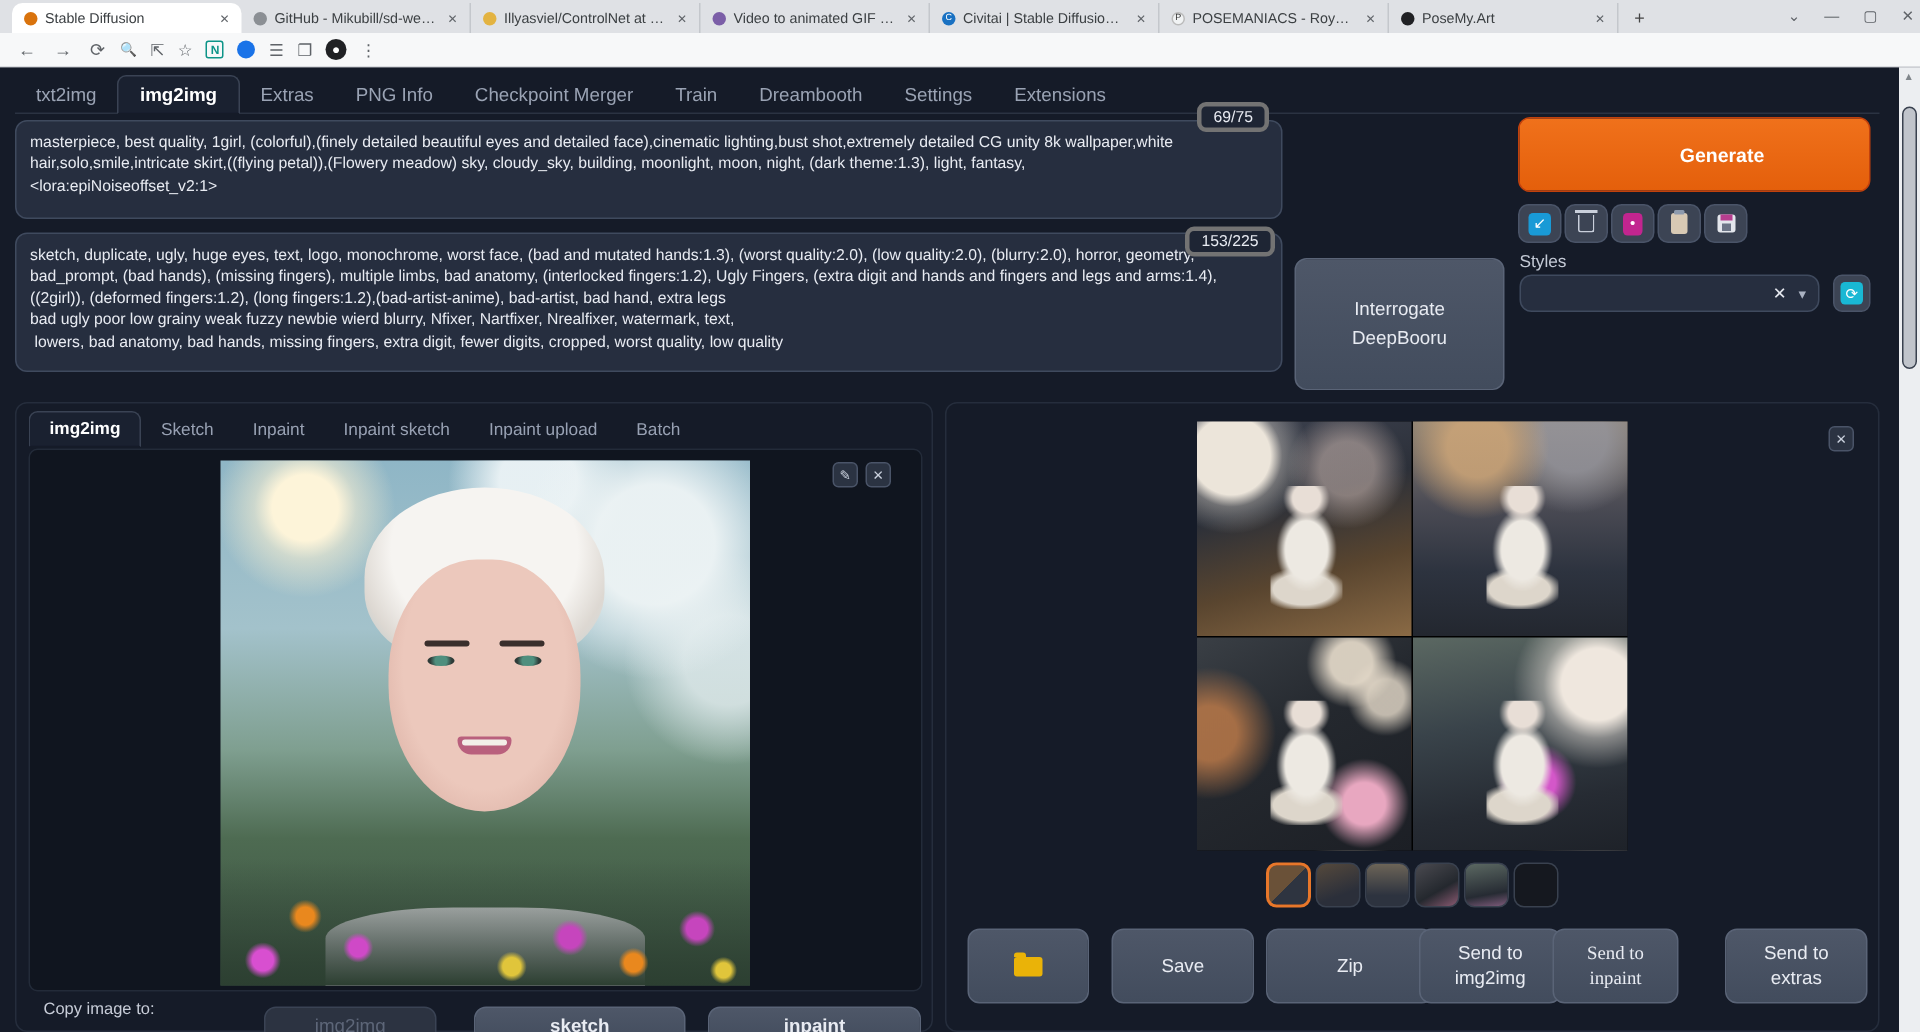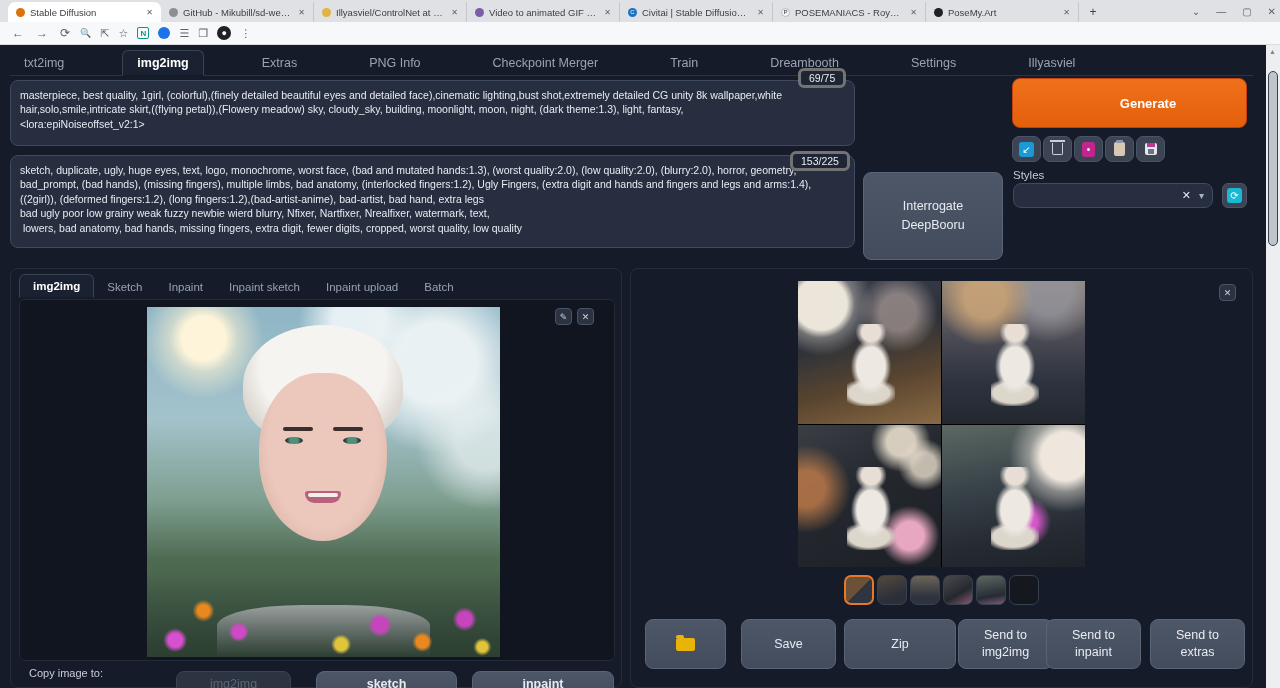--- a/index.html
+++ b/index.html
@@ -26,21 +26,21 @@
   .tbicons .avatar { width:14px; height:14px; border-radius:50%; background:#202124; color:#fff; font-size:9px; display:flex; align-items:center; justify-content:center; }
 
   
   .scrollbar { position:absolute; right:0; top:45px; width:14px; height:643px; background:#eceef1; }
   .scrollbar .up { position:absolute; top:3px; left:3px; font-size:7px; color:#80868b; }
   .scrollbar .thumb { position:absolute; top:26px; left:2px; width:10px; height:175px; background:#c0c4cb; border-radius:5px; }
 
   
   .app { position:absolute; left:0; top:45px; width:1266px; height:643px; background:#151b28; color:#d5dae4; }
 
-  .mainnav { position:absolute; left:10px; top:5px; width:1243px; height:26px; display:flex; align-items:flex-end; border-bottom:1px solid #2b3342;gap:44px; }
+  .mainnav { position:absolute; left:10px; top:5px; width:1243px; height:26px; display:flex; align-items:flex-end; border-bottom:1px solid #2b3342; }
   .mnav-item { padding:5px 14px; font-size:12.5px; color:#9aa3b4; white-space:nowrap; }
   .mnav-item.sel { color:#ffffff; font-weight:bold; border:1px solid #3a4354; border-bottom:1px solid #151b28; border-radius:6px 6px 0 0; margin-bottom:-1px; background:#1a2130; }
 
   .tarea { position:absolute; background:#262e3f; border:1px solid #3f4a5e; border-radius:8px; color:#e8ebf2; font-size:10.5px; line-height:1.38; padding:7px 9px; resize:none; font-family:"Liberation Sans", sans-serif; outline:none; }
   .counter { position:absolute; background:#1e2534; border:3px solid #737373; border-radius:6px; color:#e8ebf2; font-size:10.5px; padding:1px 8px; z-index:4; }
 
   .btn { display:flex; align-items:center; justify-content:center; background:linear-gradient(#4e5768,#424c5d); border:1px solid #5a6477; border-radius:8px; color:#e8ebf2; font-size:12.5px; cursor:pointer; text-align:center; }
   .btn.disabled { background:#2c3341; border-color:#3a4354; color:#5d6678; }
   .generate { position:absolute; left:1012px; top:33px; width:235px; height:50px; background:linear-gradient(#f0711b,#e45f0b); border:1px solid #c2410c; border-radius:8px; color:#fff; font-size:13px; font-weight:bold; display:flex; align-items:center; justify-content:center;padding-left:37px; }
 
@@ -207,21 +207,21 @@
 
     <div class="mainnav">
       <div class="mnav-item">txt2img</div>
       <div class="mnav-item sel">img2img</div>
       <div class="mnav-item">Extras</div>
       <div class="mnav-item">PNG Info</div>
       <div class="mnav-item">Checkpoint Merger</div>
       <div class="mnav-item">Train</div>
       <div class="mnav-item">Dreambooth</div>
       <div class="mnav-item">Settings</div>
-      <div class="mnav-item">Illyasviel</div>
+      <div class="mnav-item">Extensions</div>
     </div>
 
     <textarea class="tarea" style="left: 10px; top: 35px; width: 845px; height: 66px;" spellcheck="false">masterpiece, best quality, 1girl, (colorful),(finely detailed beautiful eyes and detailed face),cinematic lighting,bust shot,extremely detailed CG unity 8k wallpaper,white hair,solo,smile,intricate skirt,((flying petal)),(Flowery meadow) sky, cloudy_sky, building, moonlight, moon, night, (dark theme:1.3), light, fantasy,
 &lt;lora:epiNoiseoffset_v2:1&gt;</textarea>
     <div class="counter" style="left:798px; top:23px;">69/75</div>
 
     <textarea class="tarea" style="left: 10px; top: 110px; width: 845px; height: 93px;" spellcheck="false">sketch, duplicate, ugly, huge eyes, text, logo, monochrome, worst face, (bad and mutated hands:1.3), (worst quality:2.0), (low quality:2.0), (blurry:2.0), horror, geometry, bad_prompt, (bad hands), (missing fingers), multiple limbs, bad anatomy, (interlocked fingers:1.2), Ugly Fingers, (extra digit and hands and fingers and legs and arms:1.4), ((2girl)), (deformed fingers:1.2), (long fingers:1.2),(bad-artist-anime), bad-artist, bad hand, extra legs
 bad ugly poor low grainy weak fuzzy newbie wierd blurry, Nfixer, Nartfixer, Nrealfixer, watermark, text,
  lowers, bad anatomy, bad hands, missing fingers, extra digit, fewer digits, cropped, worst quality, low quality</textarea>
     <div class="counter" style="left:790px; top:106px;">153/225</div>
@@ -318,20 +318,20 @@
         <div class="thumb" style="background:linear-gradient(150deg,#4a4a50,#24282e 60%,#8a5a72 100%)"></div>
         <div class="thumb" style="background:linear-gradient(170deg,#5b6862,#262b33 70%,#7d5a7a 100%)"></div>
         <div class="thumb" style="background:#15181f"></div>
       </div>
 
       <div class="btn gbtn-row2" style="left:14px; width:81px;">
           <span class="folder"></span>
         </div>
       <div class="btn gbtn-row2" style="left:110px; width:95px;">Save</div>
       <div class="btn gbtn-row2" style="left:213px; width:112px;">Zip</div>
-      <div class="btn gbtn-row2" style="left:315px; width:95px; padding:0 14px; line-height:1.4;margin-left:12px;">Send to img2img</div>
-      <div class="btn gbtn-row2" style="left:415px; width:95px; padding:0 16px; line-height:1.4;">Send to inpaint</div>
+      <div class="btn gbtn-row2" style="left:315px; width:95px; padding:0 14px; line-height:1.4;">Send to img2img</div>
+      <div class="btn gbtn-row2" style="left:404px; width:84px; padding:0 16px; line-height:1.4;font-family:Liberation Serif, serif;">Send to inpaint</div>
       <div class="btn gbtn-row2" style="left:519px; width:95px; padding:0 18px; line-height:1.4;">Send to extras</div>
 
     </div>
 
   </div>
 </div>
 
 </body></html>

